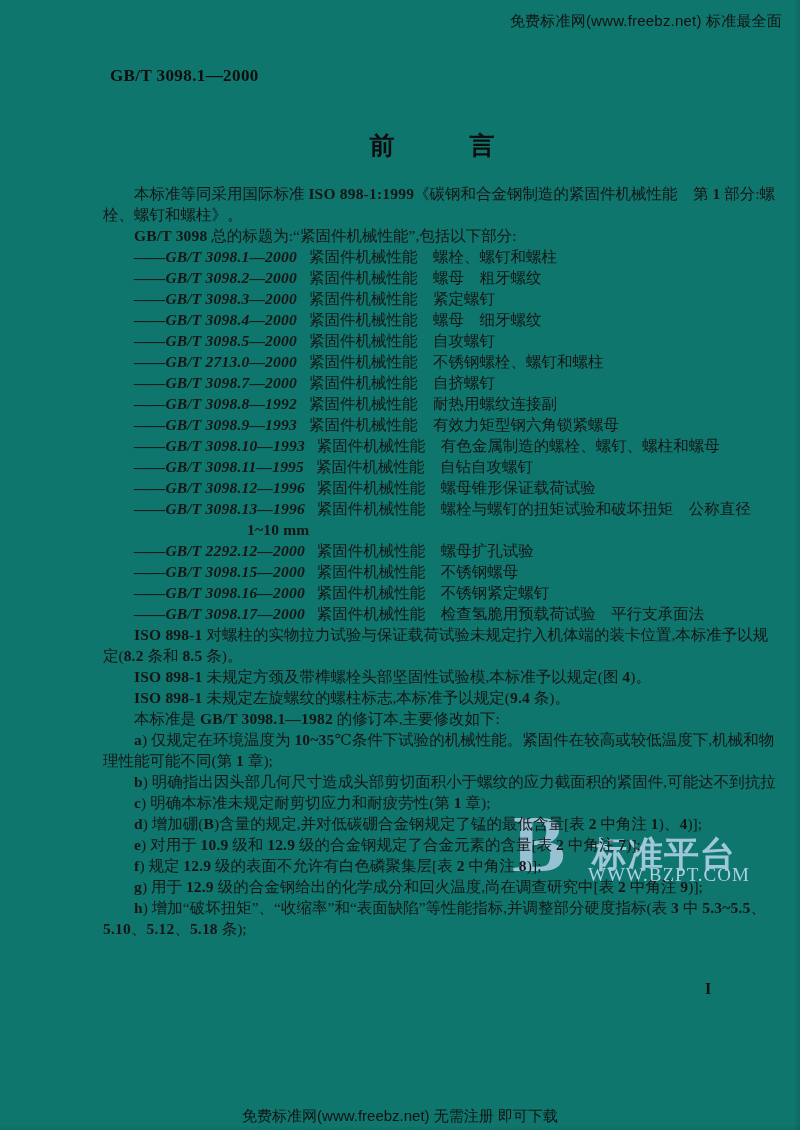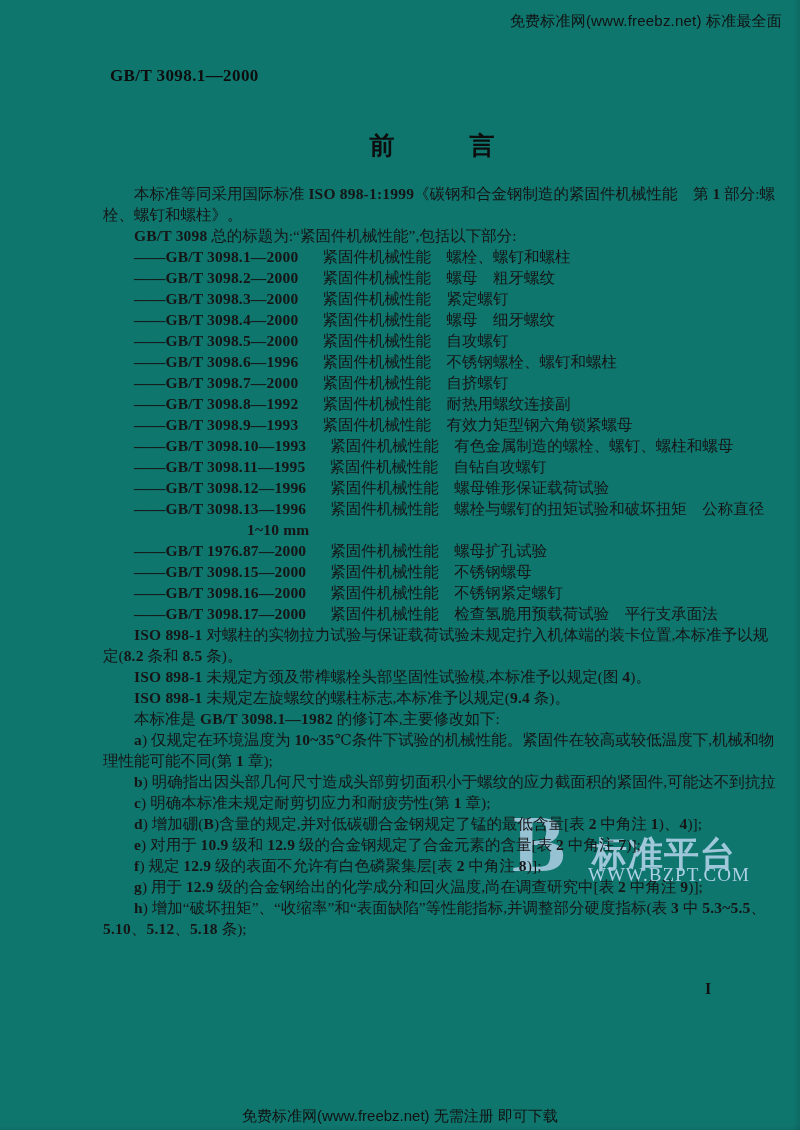--- a/index.html
+++ b/index.html
@@ -41,21 +41,21 @@
   }
   .body-text {
     position:absolute; top:183px; left:103px; width:650px;
     font-size:15.5px; line-height:21px;
     z-index:2;
   }
   .line { white-space:nowrap; }
   .line.para { text-indent:31px; }
   .line.cont { text-indent:0; }
   .line.listcont { text-indent:144px; }
-  .code { font-weight:bold; margin-right:24px; letter-spacing:0.2px; }
+  .code { font-weight:bold; margin-right:12px; letter-spacing:0.2px;font-style:italic; }
   .lat { font-weight:bold; letter-spacing:0.2px;margin-top:32px; }
   .watermark {
     position:absolute; left:512px; top:798px; width:250px; height:100px;
     z-index:1; pointer-events:none;
   }
   .wm-glyph {
     position:absolute; left:0; top:6px;
     font-size:80px; line-height:80px; font-weight:bold;
     font-family:"Liberation Serif","DejaVu Serif",serif;
     opacity:0.85;
@@ -100,30 +100,30 @@
 
   <div class="body-text" id="body-text">
       <div class="line para">本标准等同采用国际标准 <span class="lat">ISO 898-1:1999</span>《碳钢和合金钢制造的紧固件机械性能　第 <span class="lat">1</span> 部分:螺</div>
       <div class="line cont">栓、螺钉和螺柱》。</div>
       <div class="line para"><span class="lat">GB/T 3098</span> 总的标题为:“紧固件机械性能”,包括以下部分:</div>
       <div class="line para"><span class="code">——GB/T 3098.1—2000</span>紧固件机械性能　螺栓、螺钉和螺柱</div>
       <div class="line para"><span class="code">——GB/T 3098.2—2000</span>紧固件机械性能　螺母　粗牙螺纹</div>
       <div class="line para"><span class="code">——GB/T 3098.3—2000</span>紧固件机械性能　紧定螺钉</div>
       <div class="line para"><span class="code">——GB/T 3098.4—2000</span>紧固件机械性能　螺母　细牙螺纹</div>
       <div class="line para"><span class="code">——GB/T 3098.5—2000</span>紧固件机械性能　自攻螺钉</div>
-      <div class="line para"><span class="code">——GB/T 3098.6—1996</span>紧固件机械性能　不锈钢螺栓、螺钉和螺柱</div>
+      <div class="line para"><span class="code">——GB/T 2713.0—2000</span>紧固件机械性能　不锈钢螺栓、螺钉和螺柱</div>
       <div class="line para"><span class="code">——GB/T 3098.7—2000</span>紧固件机械性能　自挤螺钉</div>
       <div class="line para"><span class="code">——GB/T 3098.8—1992</span>紧固件机械性能　耐热用螺纹连接副</div>
       <div class="line para"><span class="code">——GB/T 3098.9—1993</span>紧固件机械性能　有效力矩型钢六角锁紧螺母</div>
       <div class="line para"><span class="code">——GB/T 3098.10—1993</span>紧固件机械性能　有色金属制造的螺栓、螺钉、螺柱和螺母</div>
       <div class="line para"><span class="code">——GB/T 3098.11—1995</span>紧固件机械性能　自钻自攻螺钉</div>
       <div class="line para"><span class="code">——GB/T 3098.12—1996</span>紧固件机械性能　螺母锥形保证载荷试验</div>
       <div class="line para"><span class="code">——GB/T 3098.13—1996</span>紧固件机械性能　螺栓与螺钉的扭矩试验和破坏扭矩　公称直径</div>
       <div class="line listcont"><span class="lat">1~10 mm</span></div>
-      <div class="line para"><span class="code">——GB/T 1976.87—2000</span>紧固件机械性能　螺母扩孔试验</div>
+      <div class="line para"><span class="code">——GB/T 2292.12—2000</span>紧固件机械性能　螺母扩孔试验</div>
       <div class="line para"><span class="code">——GB/T 3098.15—2000</span>紧固件机械性能　不锈钢螺母</div>
       <div class="line para"><span class="code">——GB/T 3098.16—2000</span>紧固件机械性能　不锈钢紧定螺钉</div>
       <div class="line para"><span class="code">——GB/T 3098.17—2000</span>紧固件机械性能　检查氢脆用预载荷试验　平行支承面法</div>
       <div class="line para"><span class="lat">ISO 898-1</span> 对螺柱的实物拉力试验与保证载荷试验未规定拧入机体端的装卡位置,本标准予以规</div>
       <div class="line cont">定(<span class="lat">8.2</span> 条和 <span class="lat">8.5</span> 条)。</div>
       <div class="line para"><span class="lat">ISO 898-1</span> 未规定方颈及带榫螺栓头部坚固性试验模,本标准予以规定(图 <span class="lat">4</span>)。</div>
       <div class="line para"><span class="lat">ISO 898-1</span> 未规定左旋螺纹的螺柱标志,本标准予以规定(<span class="lat">9.4</span> 条)。</div>
       <div class="line para">本标准是 <span class="lat">GB/T 3098.1—1982</span> 的修订本,主要修改如下:</div>
       <div class="line para"><span class="lat">a</span>) 仅规定在环境温度为 <span class="lat">10~35</span>℃条件下试验的机械性能。紧固件在较高或较低温度下,机械和物</div>
       <div class="line cont">理性能可能不同(第 <span class="lat">1</span> 章);</div>

